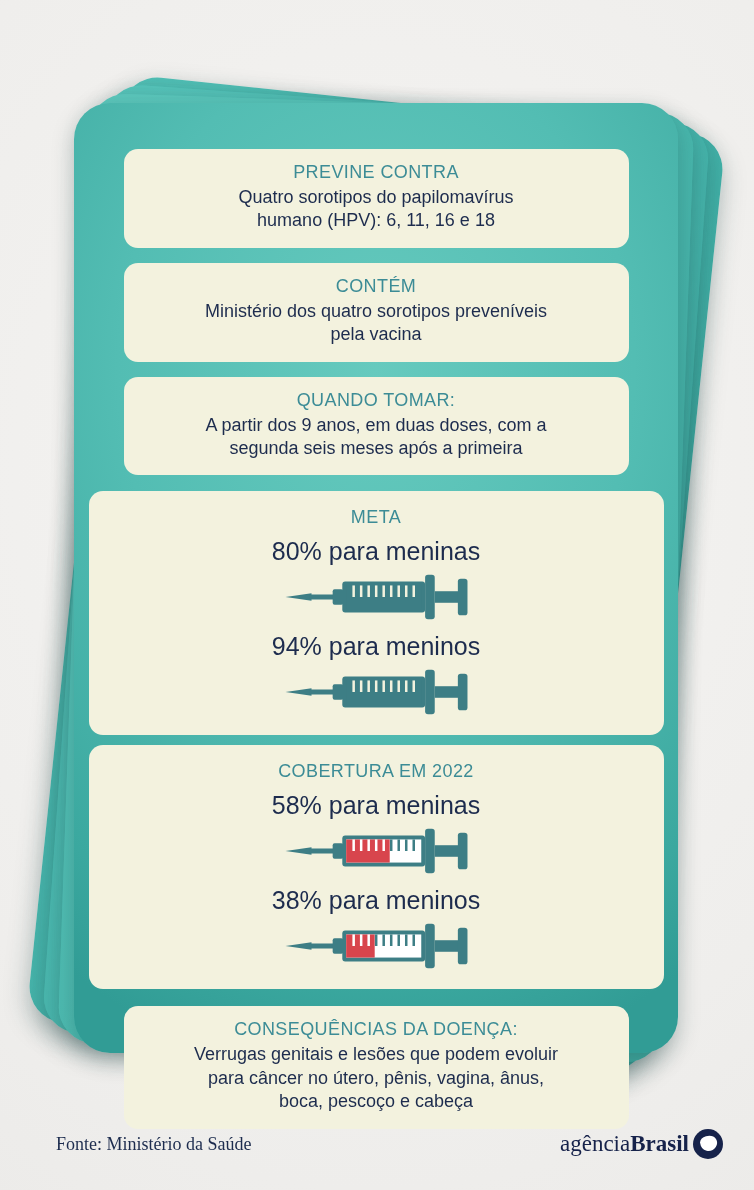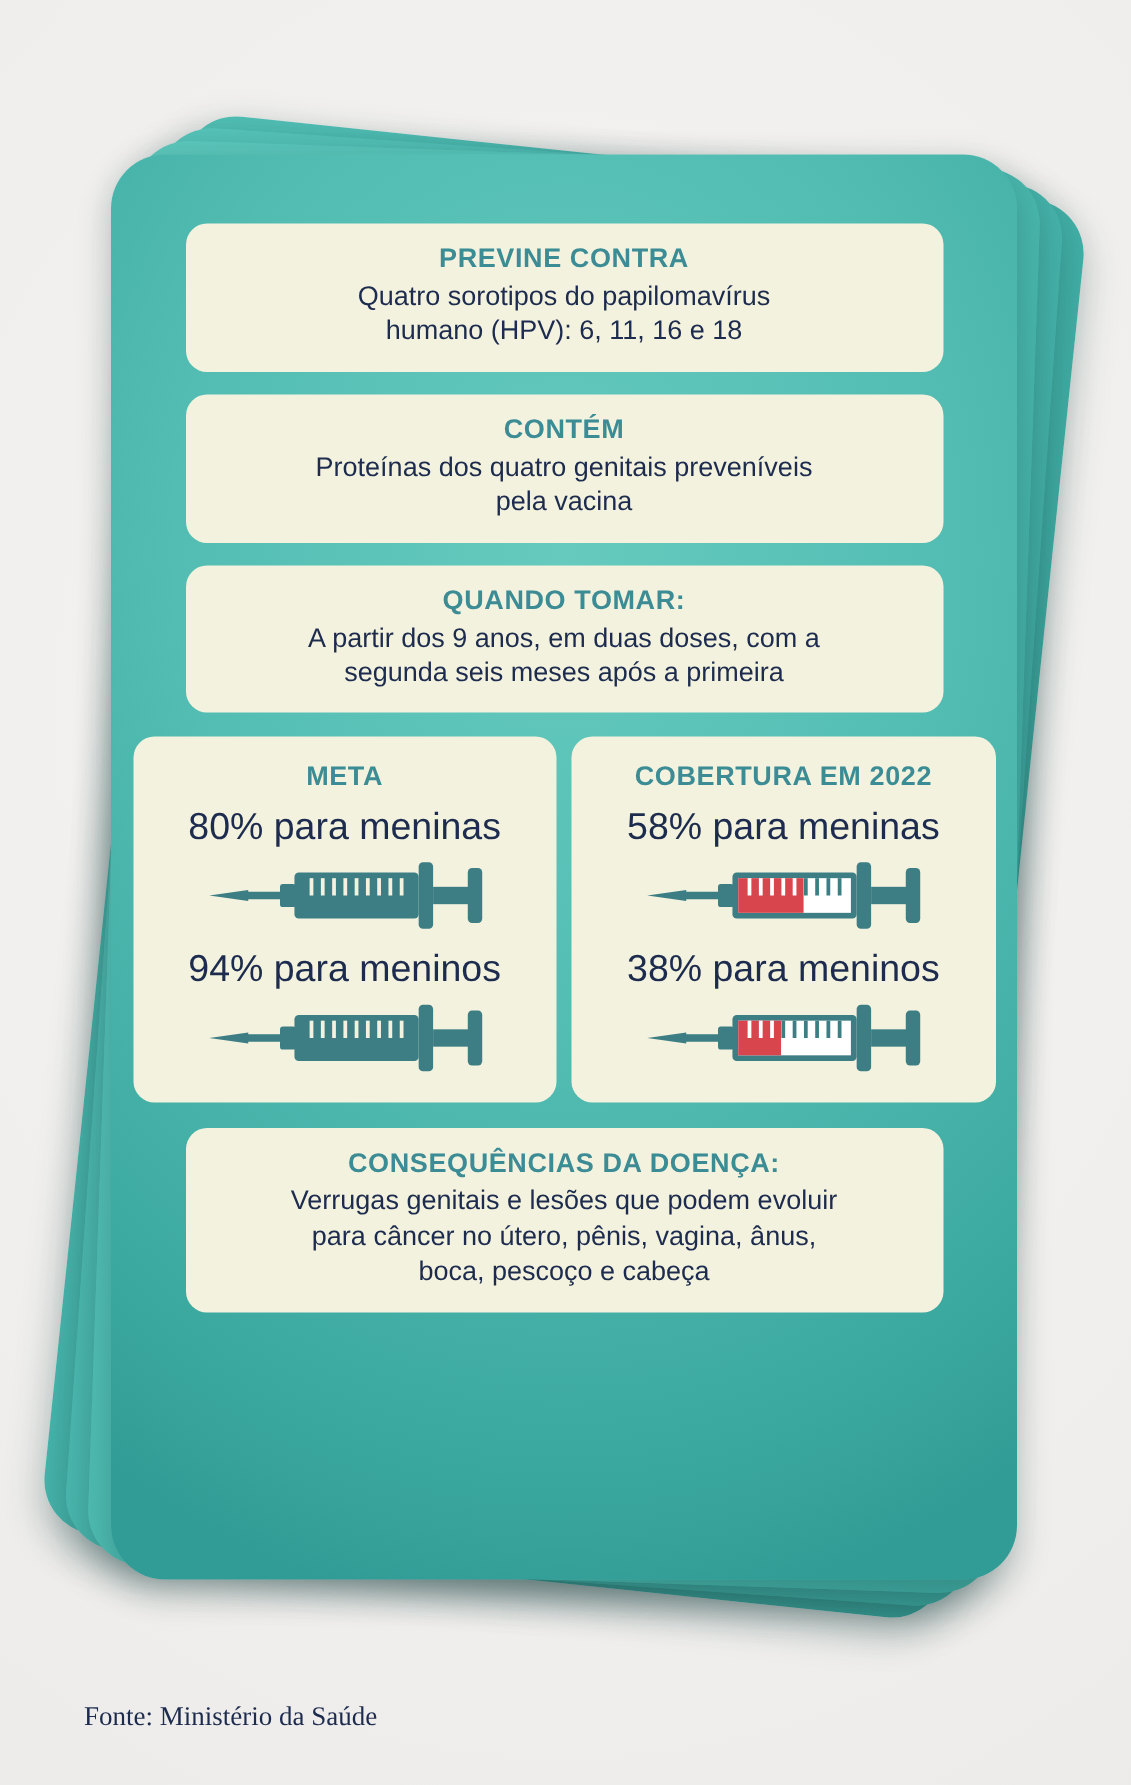--- a/index.html
+++ b/index.html
@@ -27,26 +27,26 @@
   .card-title{
     margin:0 0 40px 0;text-align:center;
     font-size:47px;font-weight:800;letter-spacing:-.5px;color:#18294b;
   }
   .info-box{
     width:505px;margin:0 auto 15px auto;box-sizing:border-box;
     background:#f3f2de;border-radius:14px;
     padding:13px 16px 15px 16px;text-align:center;
   }
   .box-heading{
-    margin:0 0 3px 0;font-size:18px;font-weight:700;letter-spacing:.4px;color:#3c8c96;
+    margin:0 0 3px 0;font-size:18px;font-weight:400;letter-spacing:.4px;color:#3c8c96;
   }
   .box-body{
     margin:0;font-size:18px;line-height:1.3;font-weight:500;color:#1d2c4e;white-space:pre-line;
   }
-  .row{width:575px;margin:16px auto 17px auto;display:flex;gap:10px;}
+  .row{width:575px;margin:16px auto 17px auto;display:flex;gap:10px;flex-direction:column;}
   .half-box{
     flex:1;box-sizing:border-box;background:#f3f2de;border-radius:14px;
     padding:16px 8px 16px 8px;text-align:center;min-height:244px;
   }
   .stat-label{
     margin:9px 0 5px 0;font-size:25px;font-weight:500;color:#1d2c4e;
   }
   .syringe{width:188px;height:52px;margin:0 auto;display:block;}
   .syringe svg{display:block;width:100%;height:100%;}
   .footer{
@@ -70,21 +70,21 @@
   <div class="main-card">
 
     <section class="info-box">
       <h2 class="box-heading">PREVINE CONTRA</h2>
       <p class="box-body">Quatro sorotipos do papilomavírus
 humano (HPV):  6, 11, 16 e 18</p>
     </section>
 
     <section class="info-box">
       <h2 class="box-heading">CONTÉM</h2>
-      <p class="box-body">Proteínas dos quatro genitais preveníveis
+      <p class="box-body">Ministério dos quatro sorotipos preveníveis
 pela vacina</p>
     </section>
 
     <section class="info-box">
       <h2 class="box-heading">QUANDO TOMAR:</h2>
       <p class="box-body">A partir dos 9 anos, em duas doses, com a
 segunda seis meses após a primeira</p>
     </section>
 
     <div class="row">
@@ -191,13 +191,21 @@
       <h2 class="box-heading">CONSEQUÊNCIAS DA DOENÇA:</h2>
       <p class="box-body">Verrugas genitais e lesões que podem evoluir
 para câncer no útero, pênis, vagina, ânus,
 boca, pescoço e cabeça</p>
     </section>
   </div>
 </div>
 
 <footer class="footer">
   <span class="source-text">Fonte: Ministério da Saúde</span>
+  <div class="logo">
+    <span class="logo-light">agência</span>
+      <span class="logo-bold">Brasil</span>
+    <svg class="logo-icon" width="32" height="32" viewBox="0 0 32 32">
+      <circle cx="16" cy="16" r="15" fill="#16224a"></circle>
+      <path d="M8,14.5 Q8.5,9.5 14,8.2 Q21,6.6 24,11 Q26.4,14.8 23.8,19 Q20.6,23.8 14.6,22.8 Q9,21.6 8,14.5 Z" fill="#ffffff"></path>
+    </svg>
+  </div>
 </footer>
 
 </body></html>

